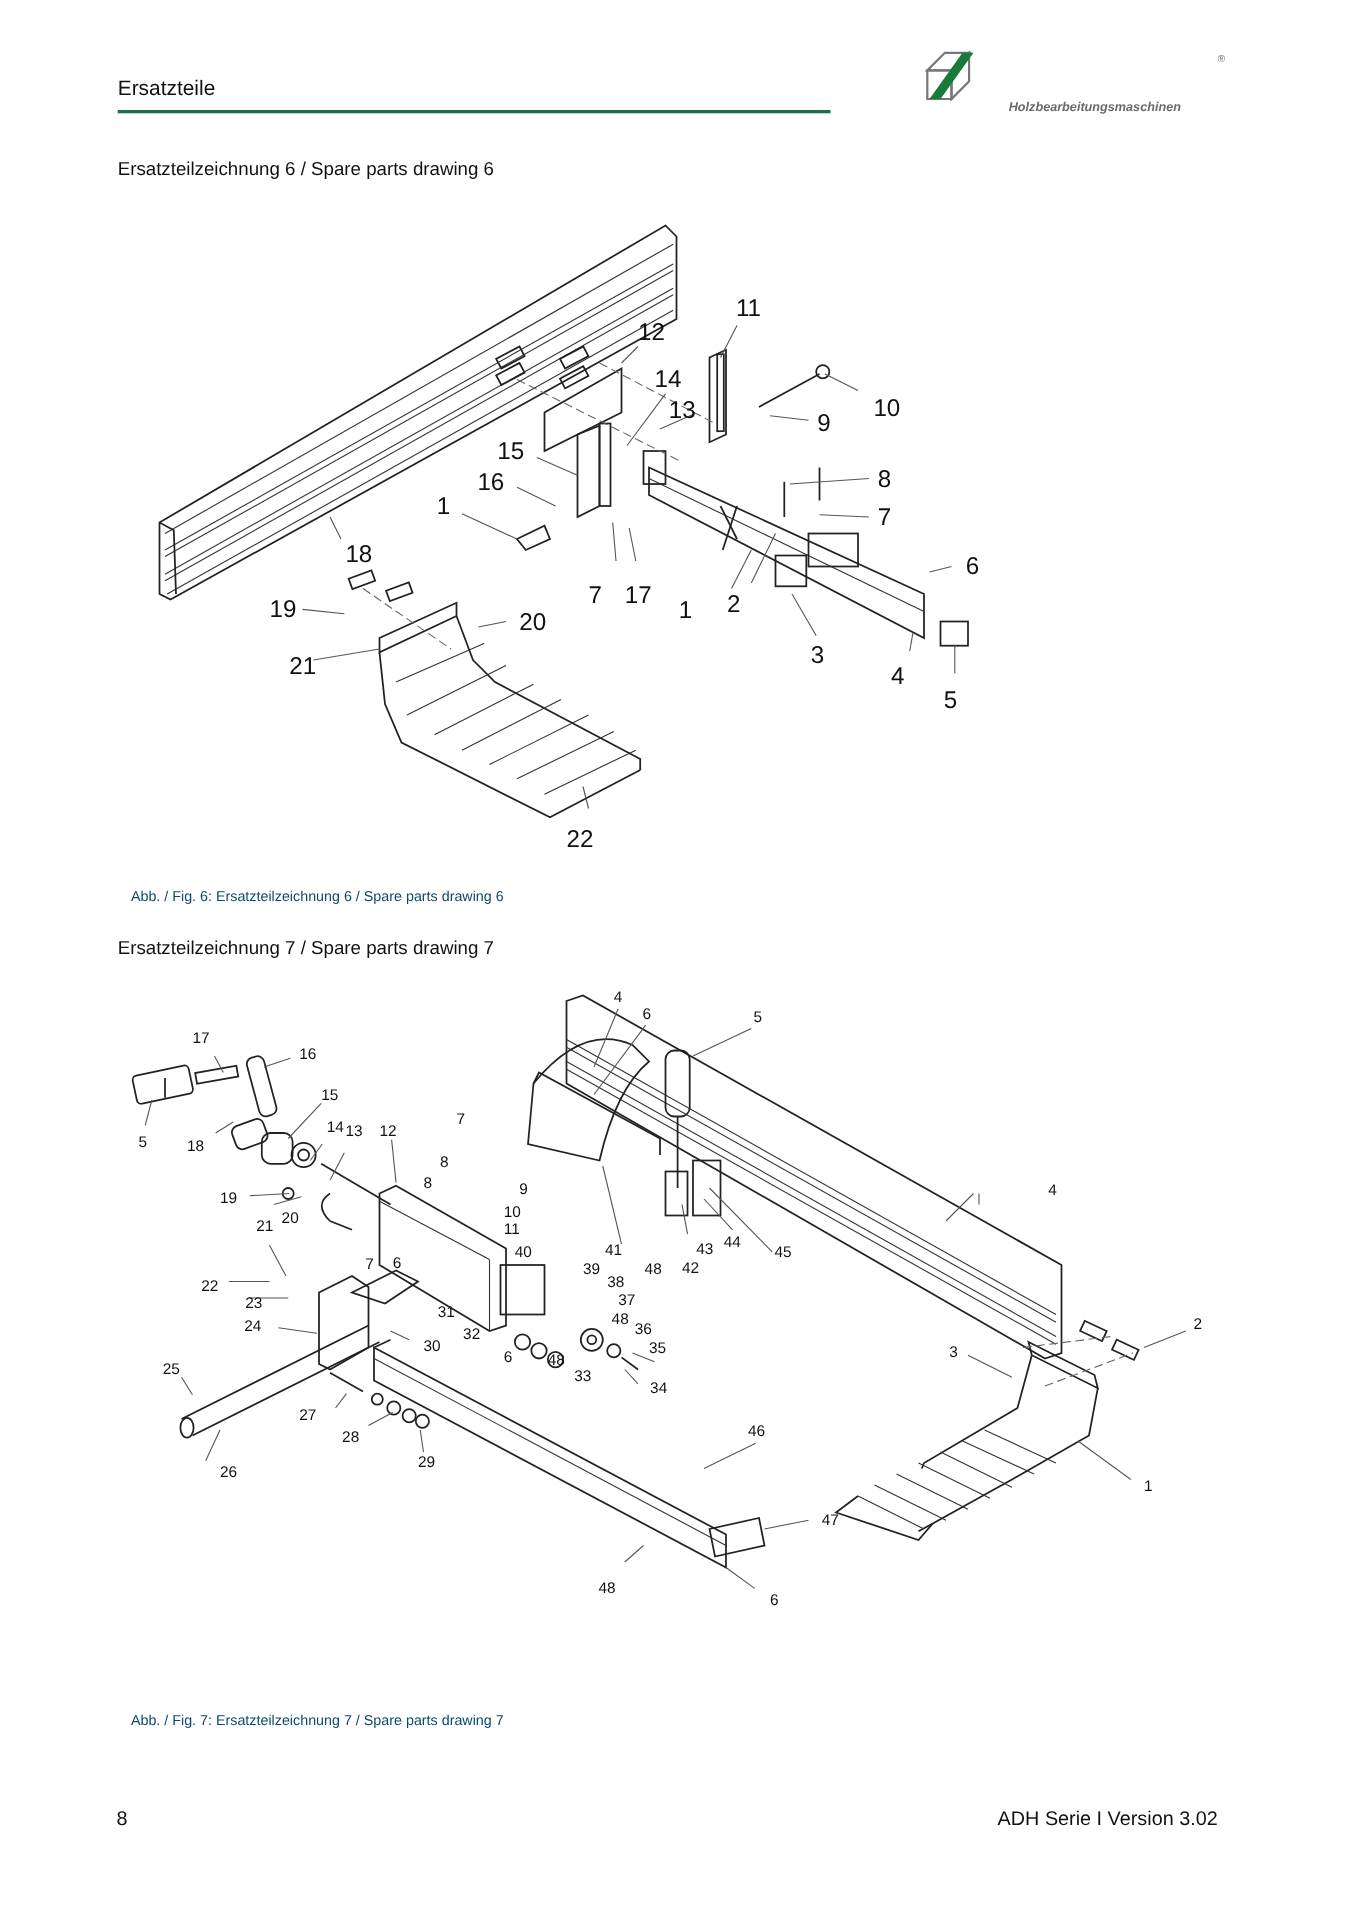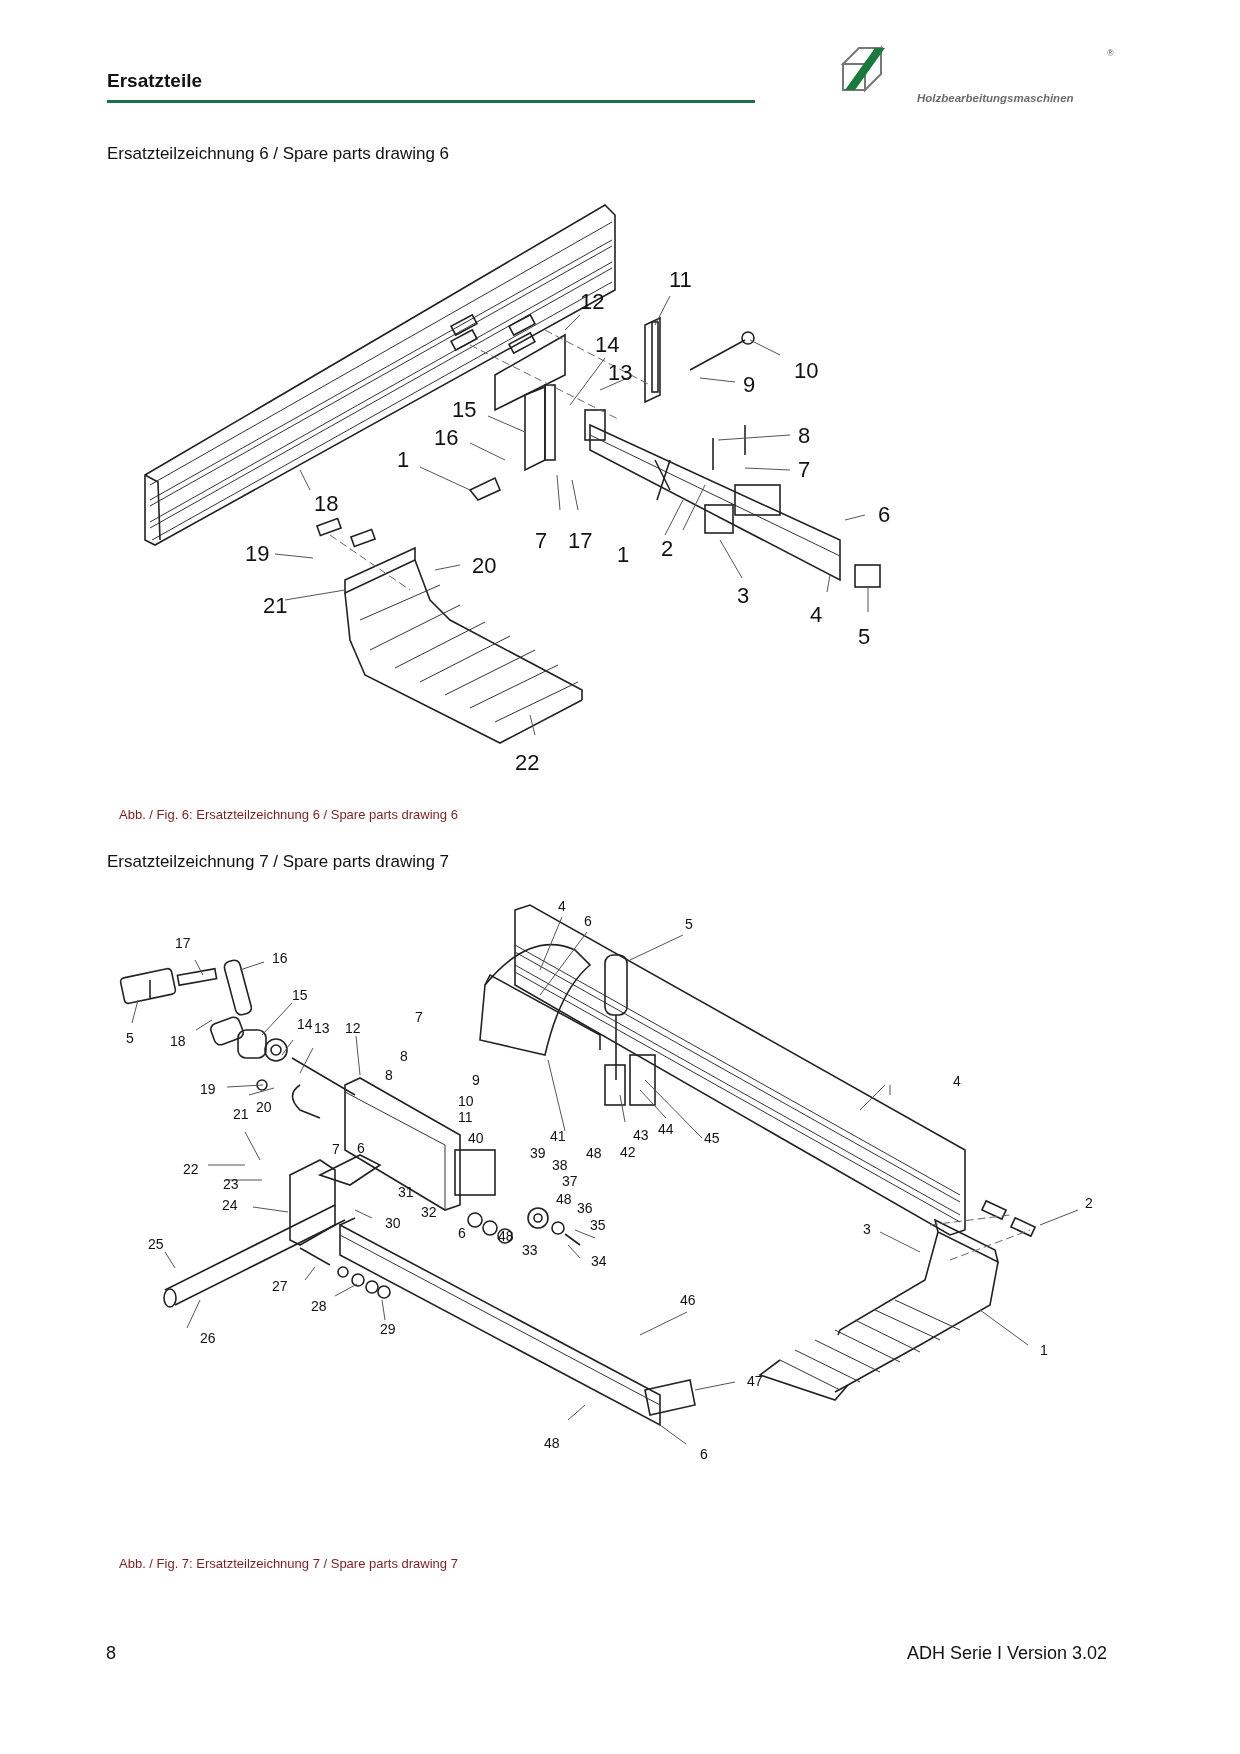--- a/index.html
+++ b/index.html
@@ -1,28 +1,28 @@
 <!DOCTYPE html>
 <html><head>
 <meta charset="utf-8">
 <style>
   html, body { margin: 0; padding: 0; background: #ffffff; }
   body { width: 1240px; height: 1754px; position: relative; overflow: hidden;
          font-family: "Liberation Sans", sans-serif; color: #111; }
   .abs { position: absolute; }
-  .section-title { left: 107px; top: 70px; font-size: 19px; font-weight: bold; }
+  .section-title { left: 107px; top: 70px; font-size: 19px; font-weight: normal; }
   .header-rule { left: 107px; top: 100px; width: 648px; height: 3px; background: #1f6e4a; }
   .logo { left: 835px; top: 44px; width: 280px; height: 70px; }
   .logo-word { position: absolute; left: 44px; top: -4px; font-size: 50px; font-weight: bold;
                font-style: italic; color: #6b6b6b; letter-spacing: -2px; }
   .logo-sub { position: absolute; left: 66px; top: 48px; font-size: 11.5px; font-style: italic;
               color: #6b6b6b; font-weight: bold; margin-left: 16px; }
   .logo-reg { position: absolute; left: 272px; top: 4px; font-size: 9px; color: #6b6b6b; }
   .drawing-heading { left: 107px; font-size: 17px; font-weight: normal; }
-  .caption { left: 119px; font-size: 13px; color: #7f1d1d; }
+  .caption { left: 119px; font-size: 13px; color: #0c4a6e; }
   .footer-page { left: 106px; top: 1643px; font-size: 18px; }
   .footer-version { right: 133px; top: 1643px; font-size: 18px; }
   svg.drawing { position: absolute; left: 0; top: 0; }
   .lbl { font-family: "Liberation Sans", sans-serif; fill: #111; }
   .lbl-big { font-size: 22px; }
   .lbl-small { font-size: 14px; }
   .part { fill: none; stroke: #222; stroke-width: 1.6; }
   .thin { fill: none; stroke: #333; stroke-width: 1; }
   .lead { stroke: #555; stroke-width: 1; }
   .dash { stroke: #666; stroke-width: 1; stroke-dasharray: 8 4; fill: none; }

